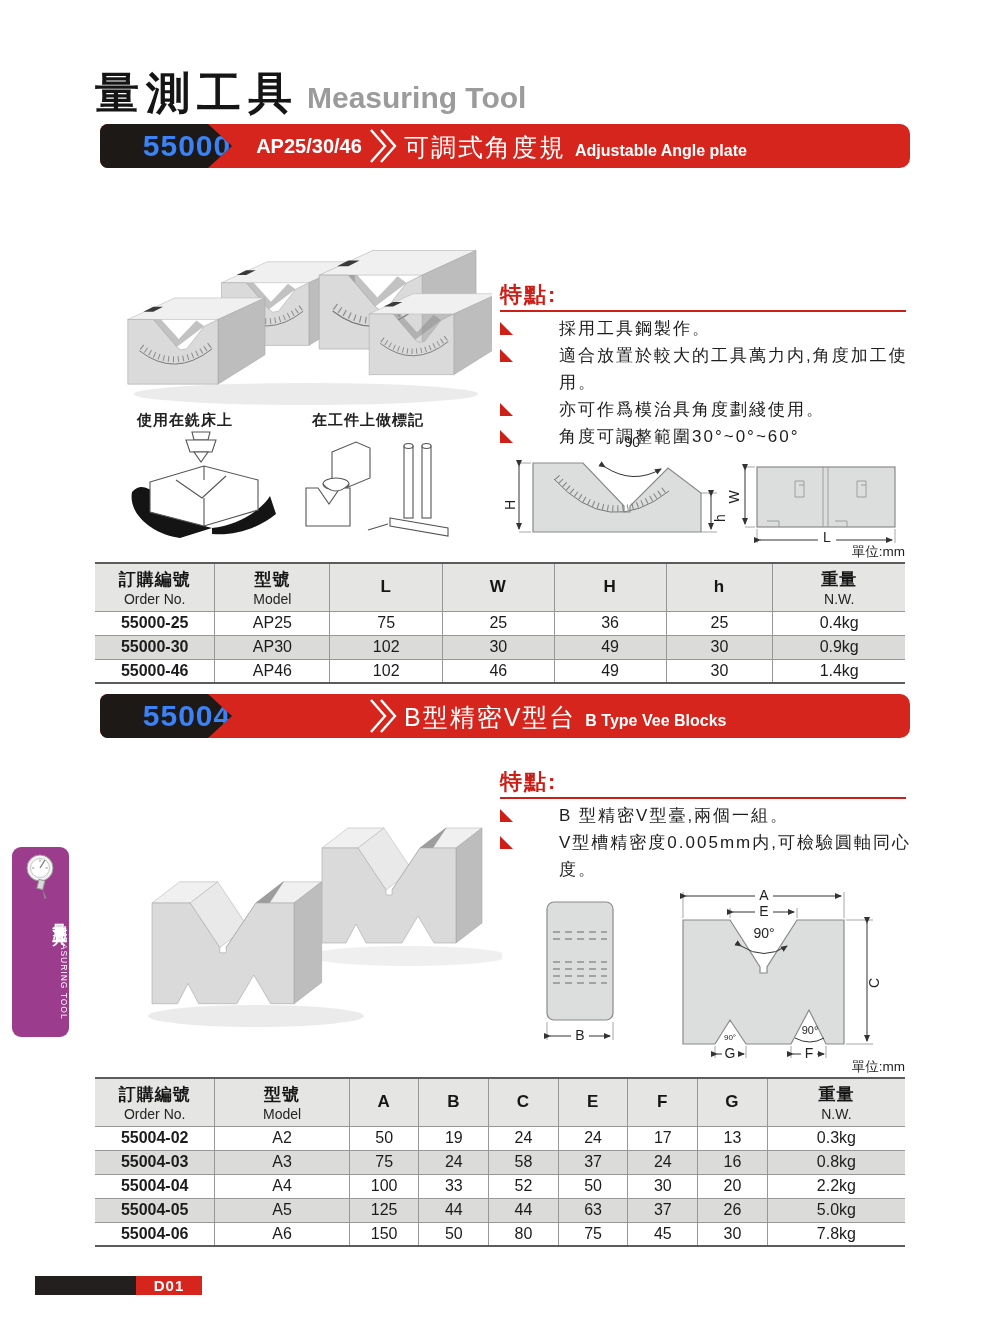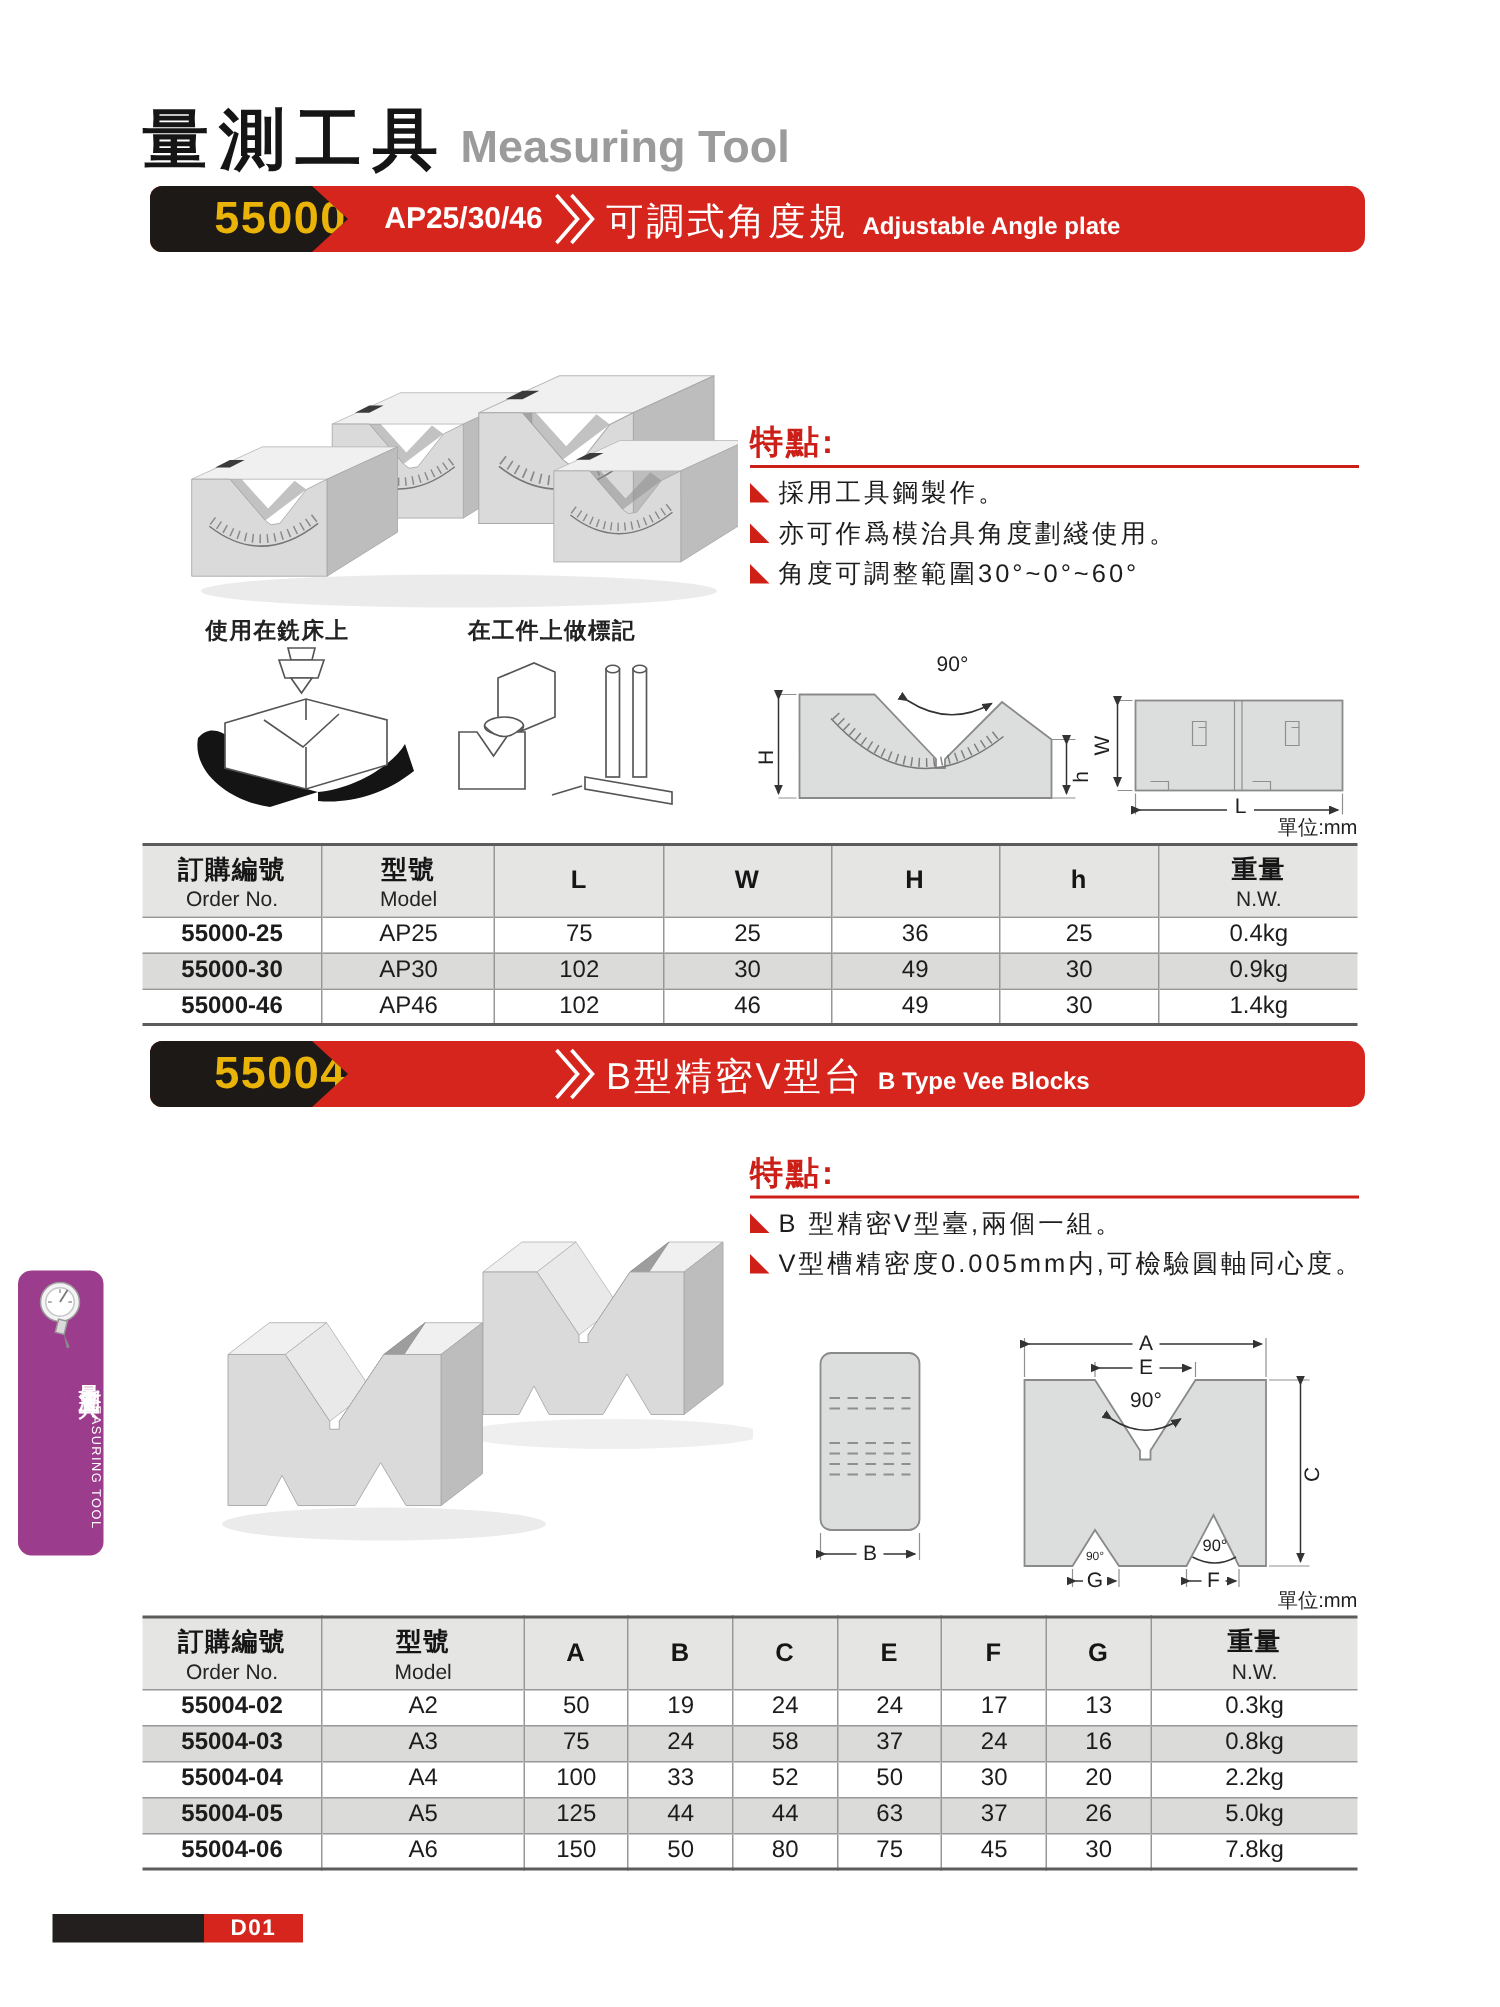--- a/index.html
+++ b/index.html
@@ -11,35 +11,35 @@
   
   .page-title { position:absolute; left:95px; top:64px; display:flex; align-items:baseline; }
   .title-zh { font-size:44px; font-weight:700; color:#151515; letter-spacing:7px; }
   .title-en { font-size:30px; font-weight:700; color:#9b9b9b; margin-left:8px; }
   
   .banner { position:absolute; left:100px; width:810px; height:44px; }
   .banner-red { position:absolute; inset:0; background:#d5251d; border-radius:8px 10px 10px 8px; }
   .banner-black {
     position:absolute; left:0; top:0; width:132px; height:44px; background:#1d1916;
     border-radius:8px 0 0 8px; clip-path:polygon(0 0,108px 0,132px 22px,108px 44px,0 44px);
-    color:#eab308; font-size:30px; font-weight:700; text-align:center; line-height:44px; letter-spacing:1px;padding-left:42px;
+    color:#3b82f6; font-size:30px; font-weight:700; text-align:center; line-height:44px; letter-spacing:1px;padding-left:42px;
   }
   .banner-model { position:absolute; left:138px; width:142px; text-align:center; line-height:44px; color:#fff; font-weight:700; font-size:20px; }
   .banner-chev { position:absolute; left:268px; top:4px; }
   .banner-name { position:absolute; left:304px; top:0; height:44px; display:flex; align-items:baseline; padding-top:7px; }
   .banner-zh { font-size:25px; color:#fff; letter-spacing:2px; }
   .banner-en { font-size:16px; font-weight:700; color:#fff; margin-left:9px; }
   
   .pat-block { position:absolute; left:95px; top:196px; font-size:17px; color:#2d2d2d; line-height:23px; }
   .pat-label { font-weight:700; letter-spacing:1px; }
   
   .feat-head { position:absolute; width:406px; color:#cb1f17; font-size:22px; font-weight:700;
                letter-spacing:2px; border-bottom:2px solid #cb1f17; padding-bottom:0; }
   .features { position:absolute; list-style:none; width:430px; font-size:17px; color:#1d1d1d; letter-spacing:2px; }
-  .features li { display:flex; line-height:27px; }
+  .features li { display:flex; line-height:27px;gap:40px; }
   .tri { width:0; height:0; border-bottom:13px solid #cf2018; border-right:13px solid transparent; margin:7px 6px 0 0; flex:none; }
   
   .caption { position:absolute; font-size:15px; font-weight:600; color:#222; letter-spacing:1px; }
   
   .unit { position:absolute; left:795px; width:110px; text-align:right; font-size:13.5px; color:#1d1d1d; }
   
   table.spec { position:absolute; left:95px; width:810px; border-collapse:collapse;
                border-top:2px solid #5c5c5c; border-bottom:2px solid #5c5c5c; table-layout:fixed; }
   table.spec th, table.spec td { border-left:1px solid #979797; border-top:1px solid #979797; text-align:center; }
   table.spec th:first-child, table.spec td:first-child { border-left:none; }
@@ -148,20 +148,24 @@
     <ellipse class="sk" cx="128.5" cy="14" rx="4.5" ry="2.5"></ellipse>
     <path class="sk" d="M92,86 L150,96 L150,104 L92,94 Z"></path>
     <line class="sk" x1="70" y1="98" x2="90" y2="92"></line>
   </svg>
 
   <div class="feat-head" style="left:500px;top:280px">特點:</div>
   <ul class="features" style="left:500px;top:315px">
       <li>
         <span class="tri"></span>
         <span class="ftxt">採用工具鋼製作。</span>
+      </li>
+      <li>
+        <span class="tri"></span>
+        <span class="ftxt">適合放置於較大的工具萬力内,角度加工使用。</span>
       </li>
       <li>
         <span class="tri"></span>
         <span class="ftxt">亦可作爲模治具角度劃綫使用。</span>
       </li>
       <li>
         <span class="tri"></span>
         <span class="ftxt">角度可調整範圍30°~0°~60°</span>
       </li>
     </ul>

